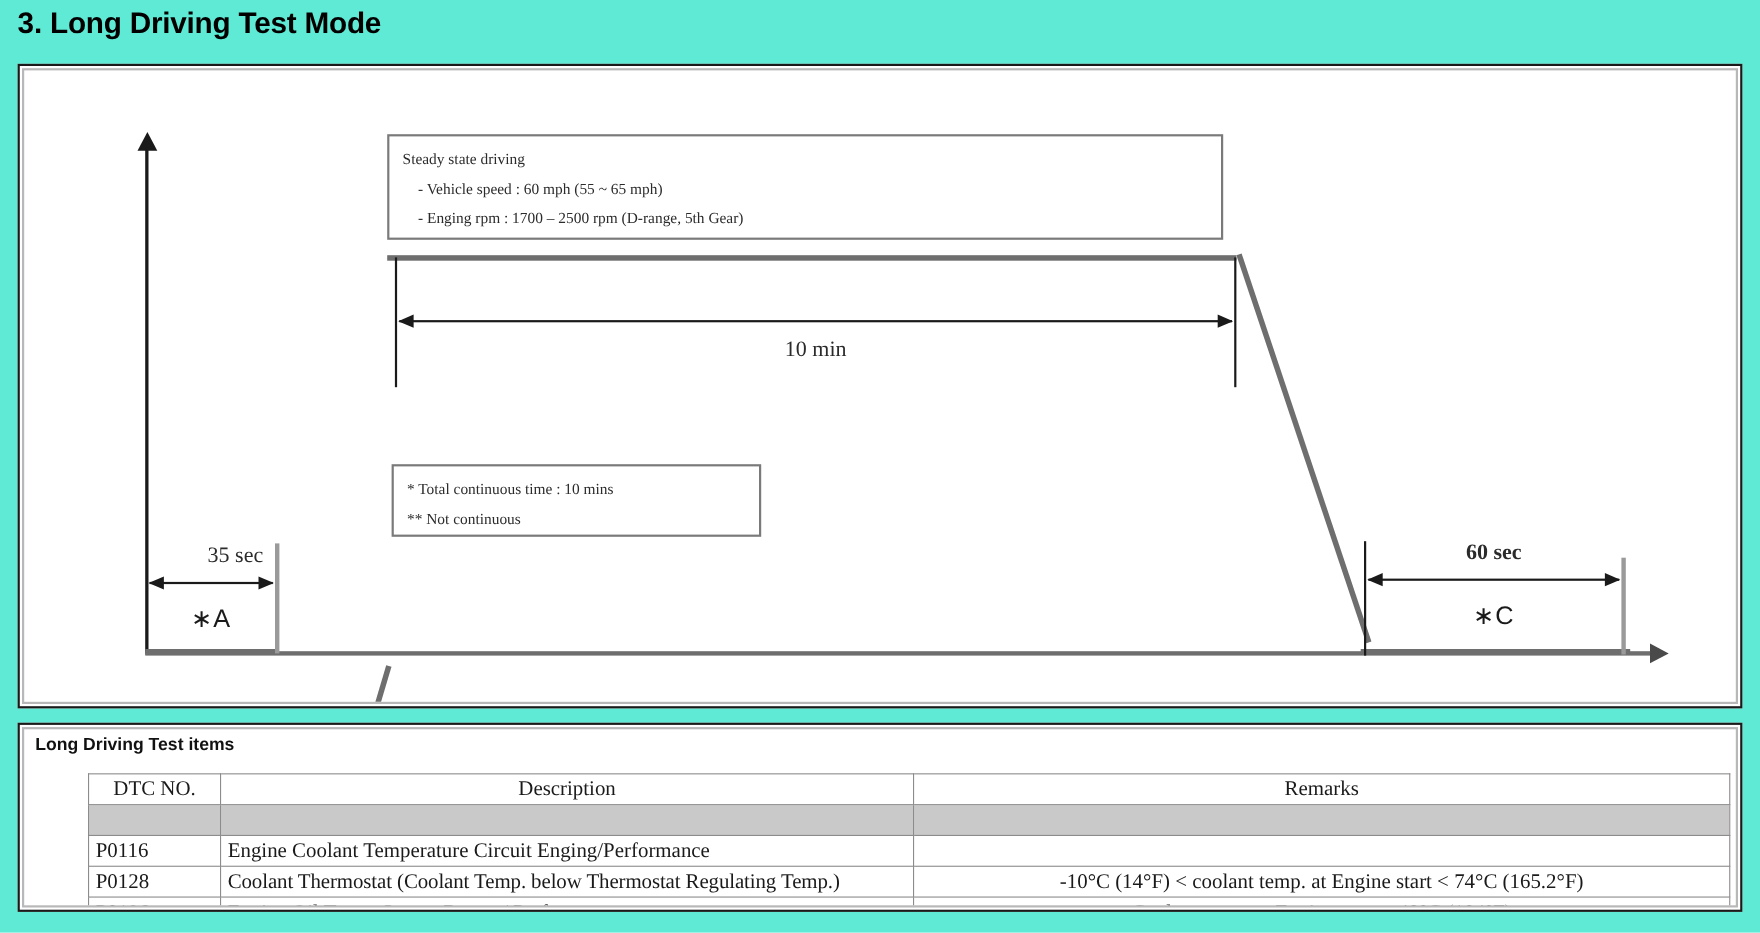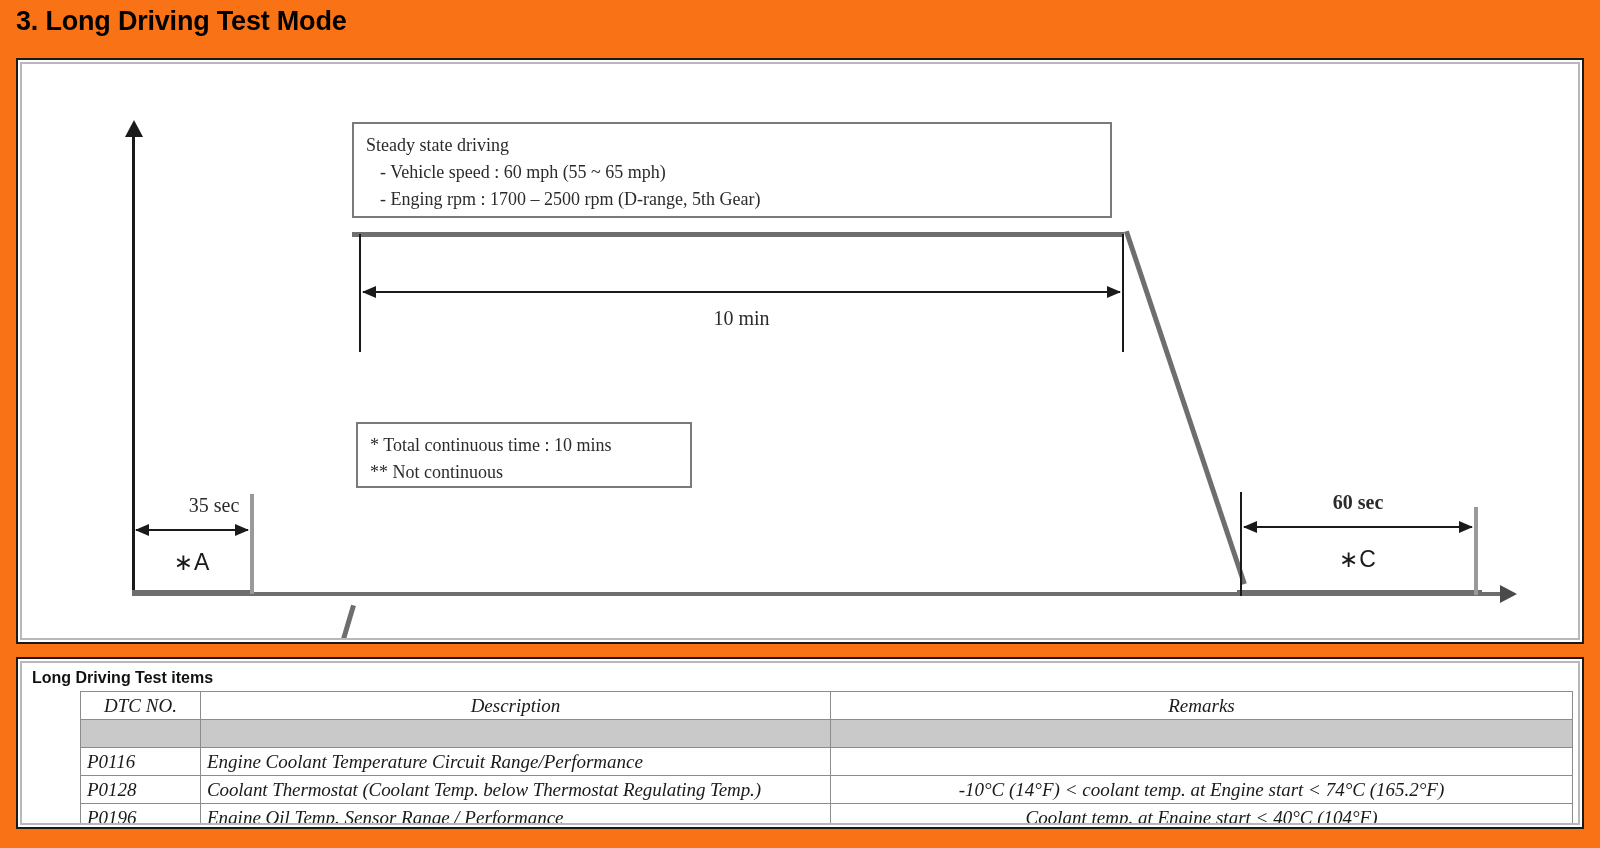--- a/index.html
+++ b/index.html
@@ -6,21 +6,21 @@
   html, body {
     margin: 0; padding: 0;
     background: #ffffff;
     width: 1600px; height: 848px;
     font-family: "Liberation Serif", serif;
     overflow: hidden;
   }
   #page {
     position: relative;
     width: 1600px; height: 848px;
-    background: #f97316;
+    background: #5eead4;
   }
 
   
   #page-title {
     position: absolute;
     left: 16px; top: 6px;
     font-family: "Liberation Sans", sans-serif;
     font-weight: bold;
     font-size: 27px;
     letter-spacing: -0.2px;
@@ -79,44 +79,43 @@
 
   
   .note-box {
     position: absolute;
     background: #ffffff;
     border: 2px solid #7a7a7a;
     padding: 8px 12px 10px 12px;
   }
   .note-line {
     font-family: "Liberation Serif", serif;
-    font-size: 18px;
+    font-size: 14px;
     color: #2b2b2b;
     line-height: 27px;
     white-space: nowrap;
   }
   .note-line.indent { padding-left: 14px; }
 
   
   #table-caption {
     position: absolute;
     left: 10px; top: 6px;
     font-family: Liberation Sans, sans-serif;
     font-weight: bold;
     font-size: 16px;
     color: #111111;
     white-space: nowrap;
   }
   #dtc-table {
     position: absolute;
-    left: 58px; top: 28px;
+    left: 58px; top: 40px;
     width: 1492px;
     border-collapse: collapse;
     table-layout: fixed;
-    font-style: italic;
   }
   #dtc-table th, #dtc-table td {
     border: 1px solid #8c8c8c;
     font-family: "Liberation Serif", serif;
     font-size: 19px;
     color: #1a1a1a;
     height: 28px;
     padding: 0 6px;
     line-height: 26px;
     white-space: nowrap;
@@ -210,21 +209,21 @@
           </tr>
           <tr>
             <td class="hdr-sep"></td>
             <td class="hdr-sep"></td>
             <td class="hdr-sep"></td>
           </tr>
         </thead>
         <tbody>
           <tr>
             <td class="col-dtc">P0116</td>
-            <td class="col-desc">Engine Coolant Temperature Circuit Range/Performance</td>
+            <td class="col-desc">Engine Coolant Temperature Circuit Enging/Performance</td>
             <td class="col-rem"></td>
           </tr>
           <tr>
             <td class="col-dtc">P0128</td>
             <td class="col-desc small">Coolant Thermostat (Coolant Temp. below Thermostat Regulating Temp.)</td>
             <td class="col-rem small">-10°C (14°F) &lt; coolant temp. at Engine start &lt; 74°C (165.2°F)</td>
           </tr>
           <tr>
             <td class="col-dtc">P0196</td>
             <td class="col-desc">Engine Oil Temp. Sensor Range / Performance</td>

